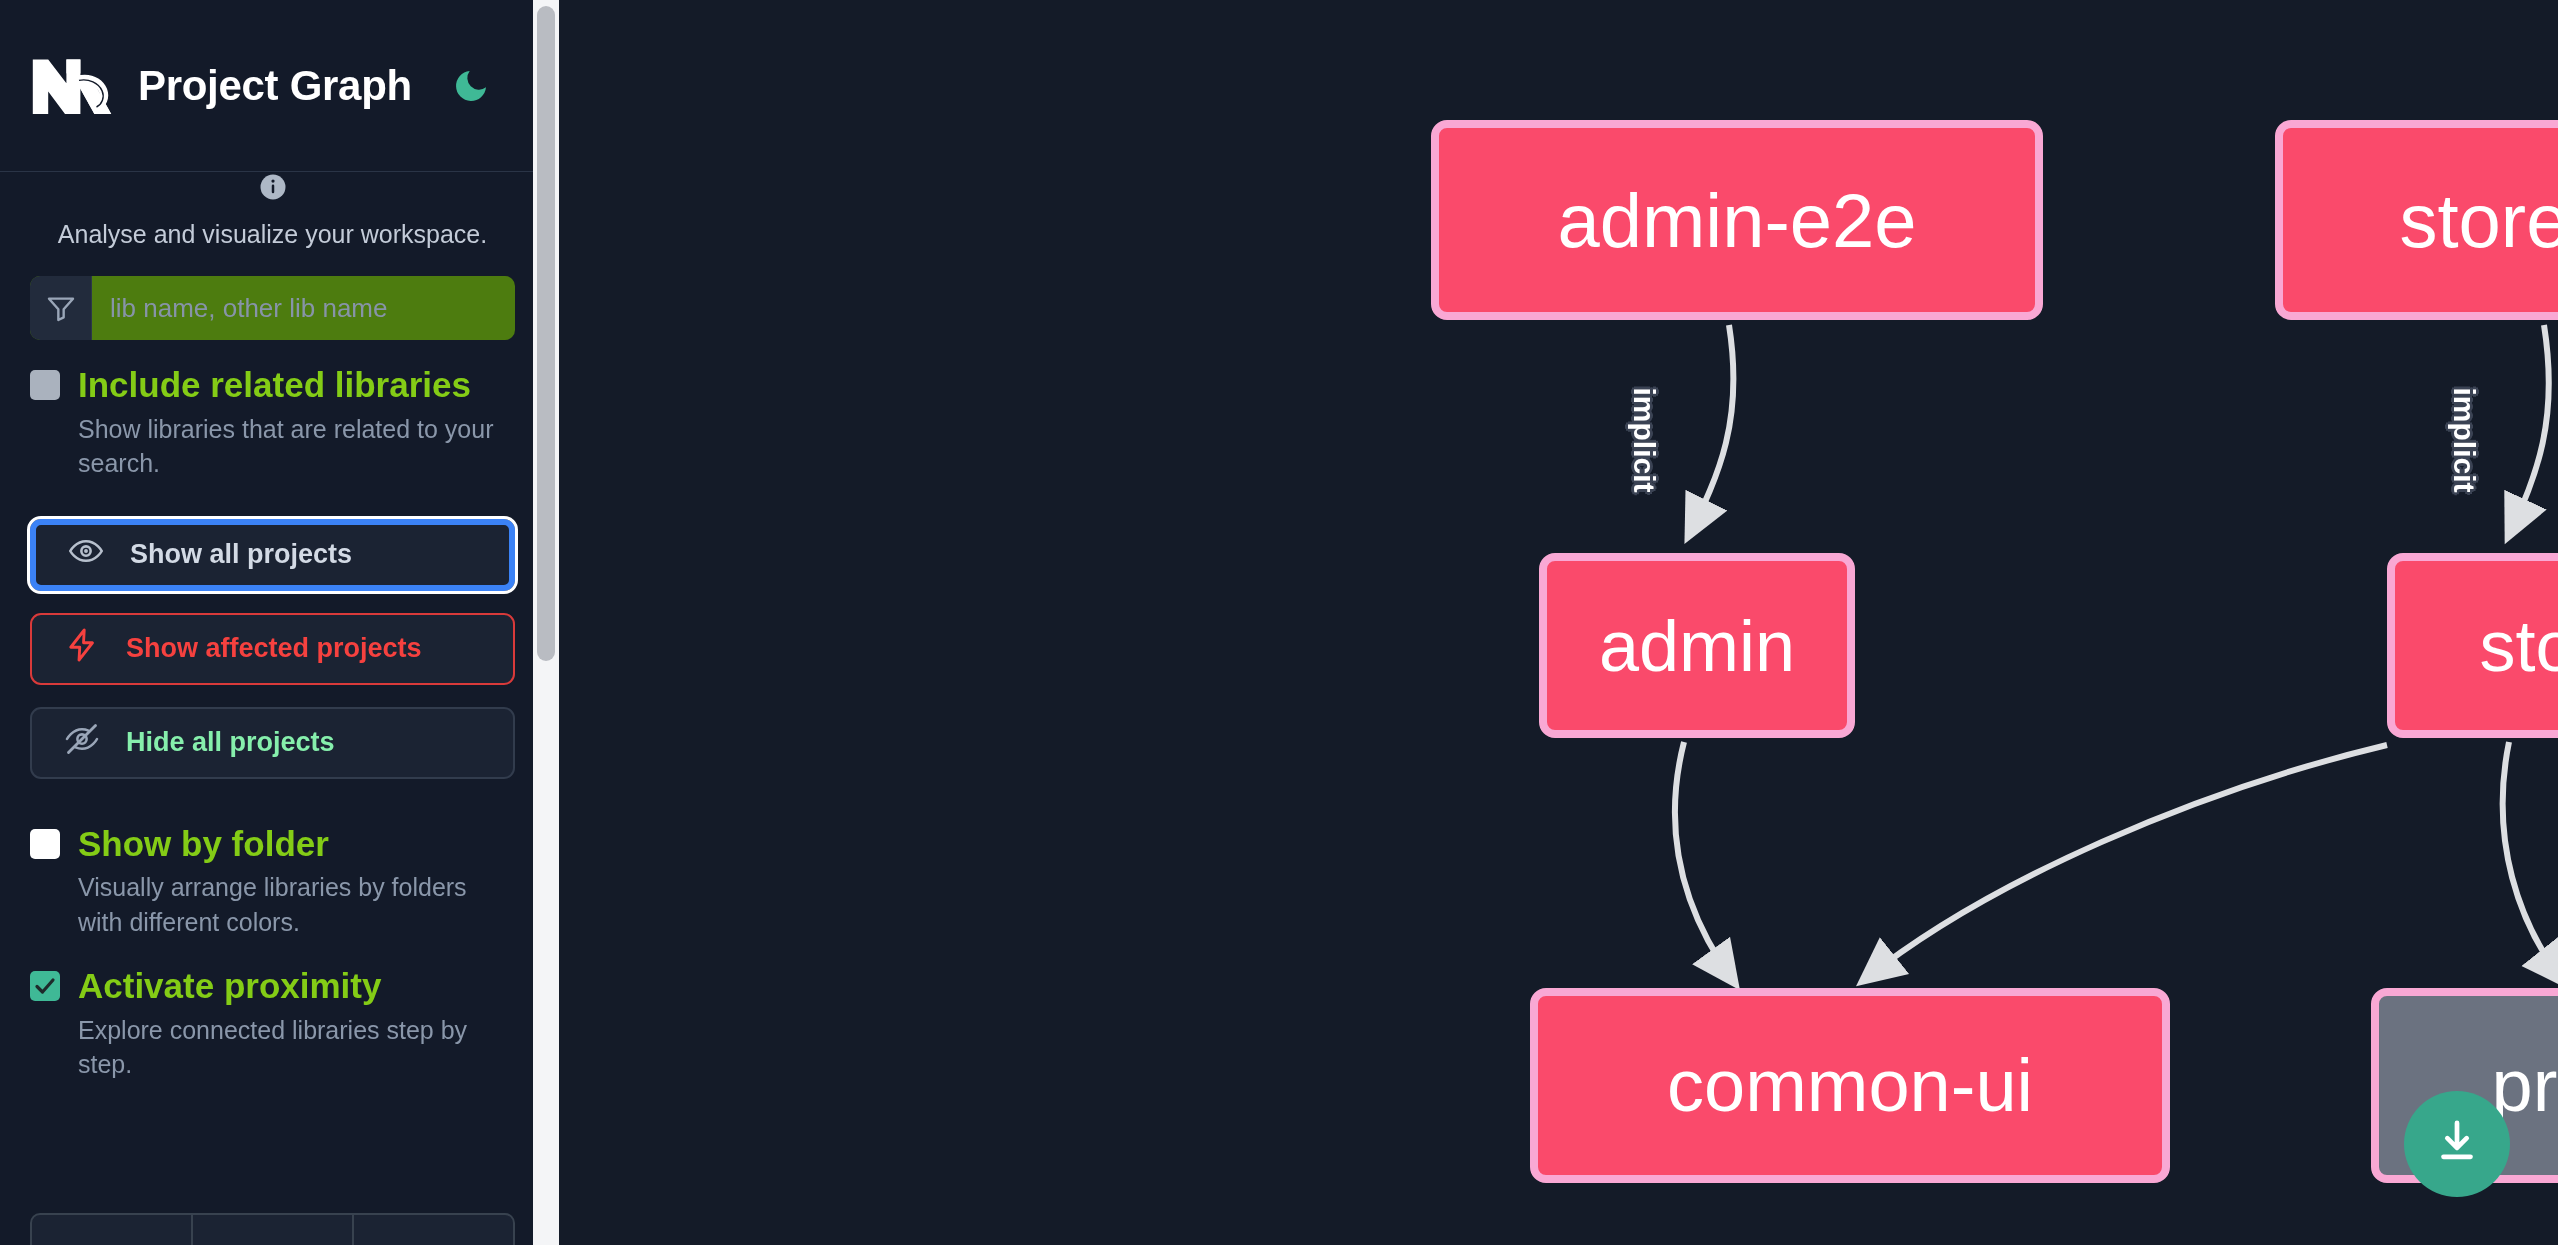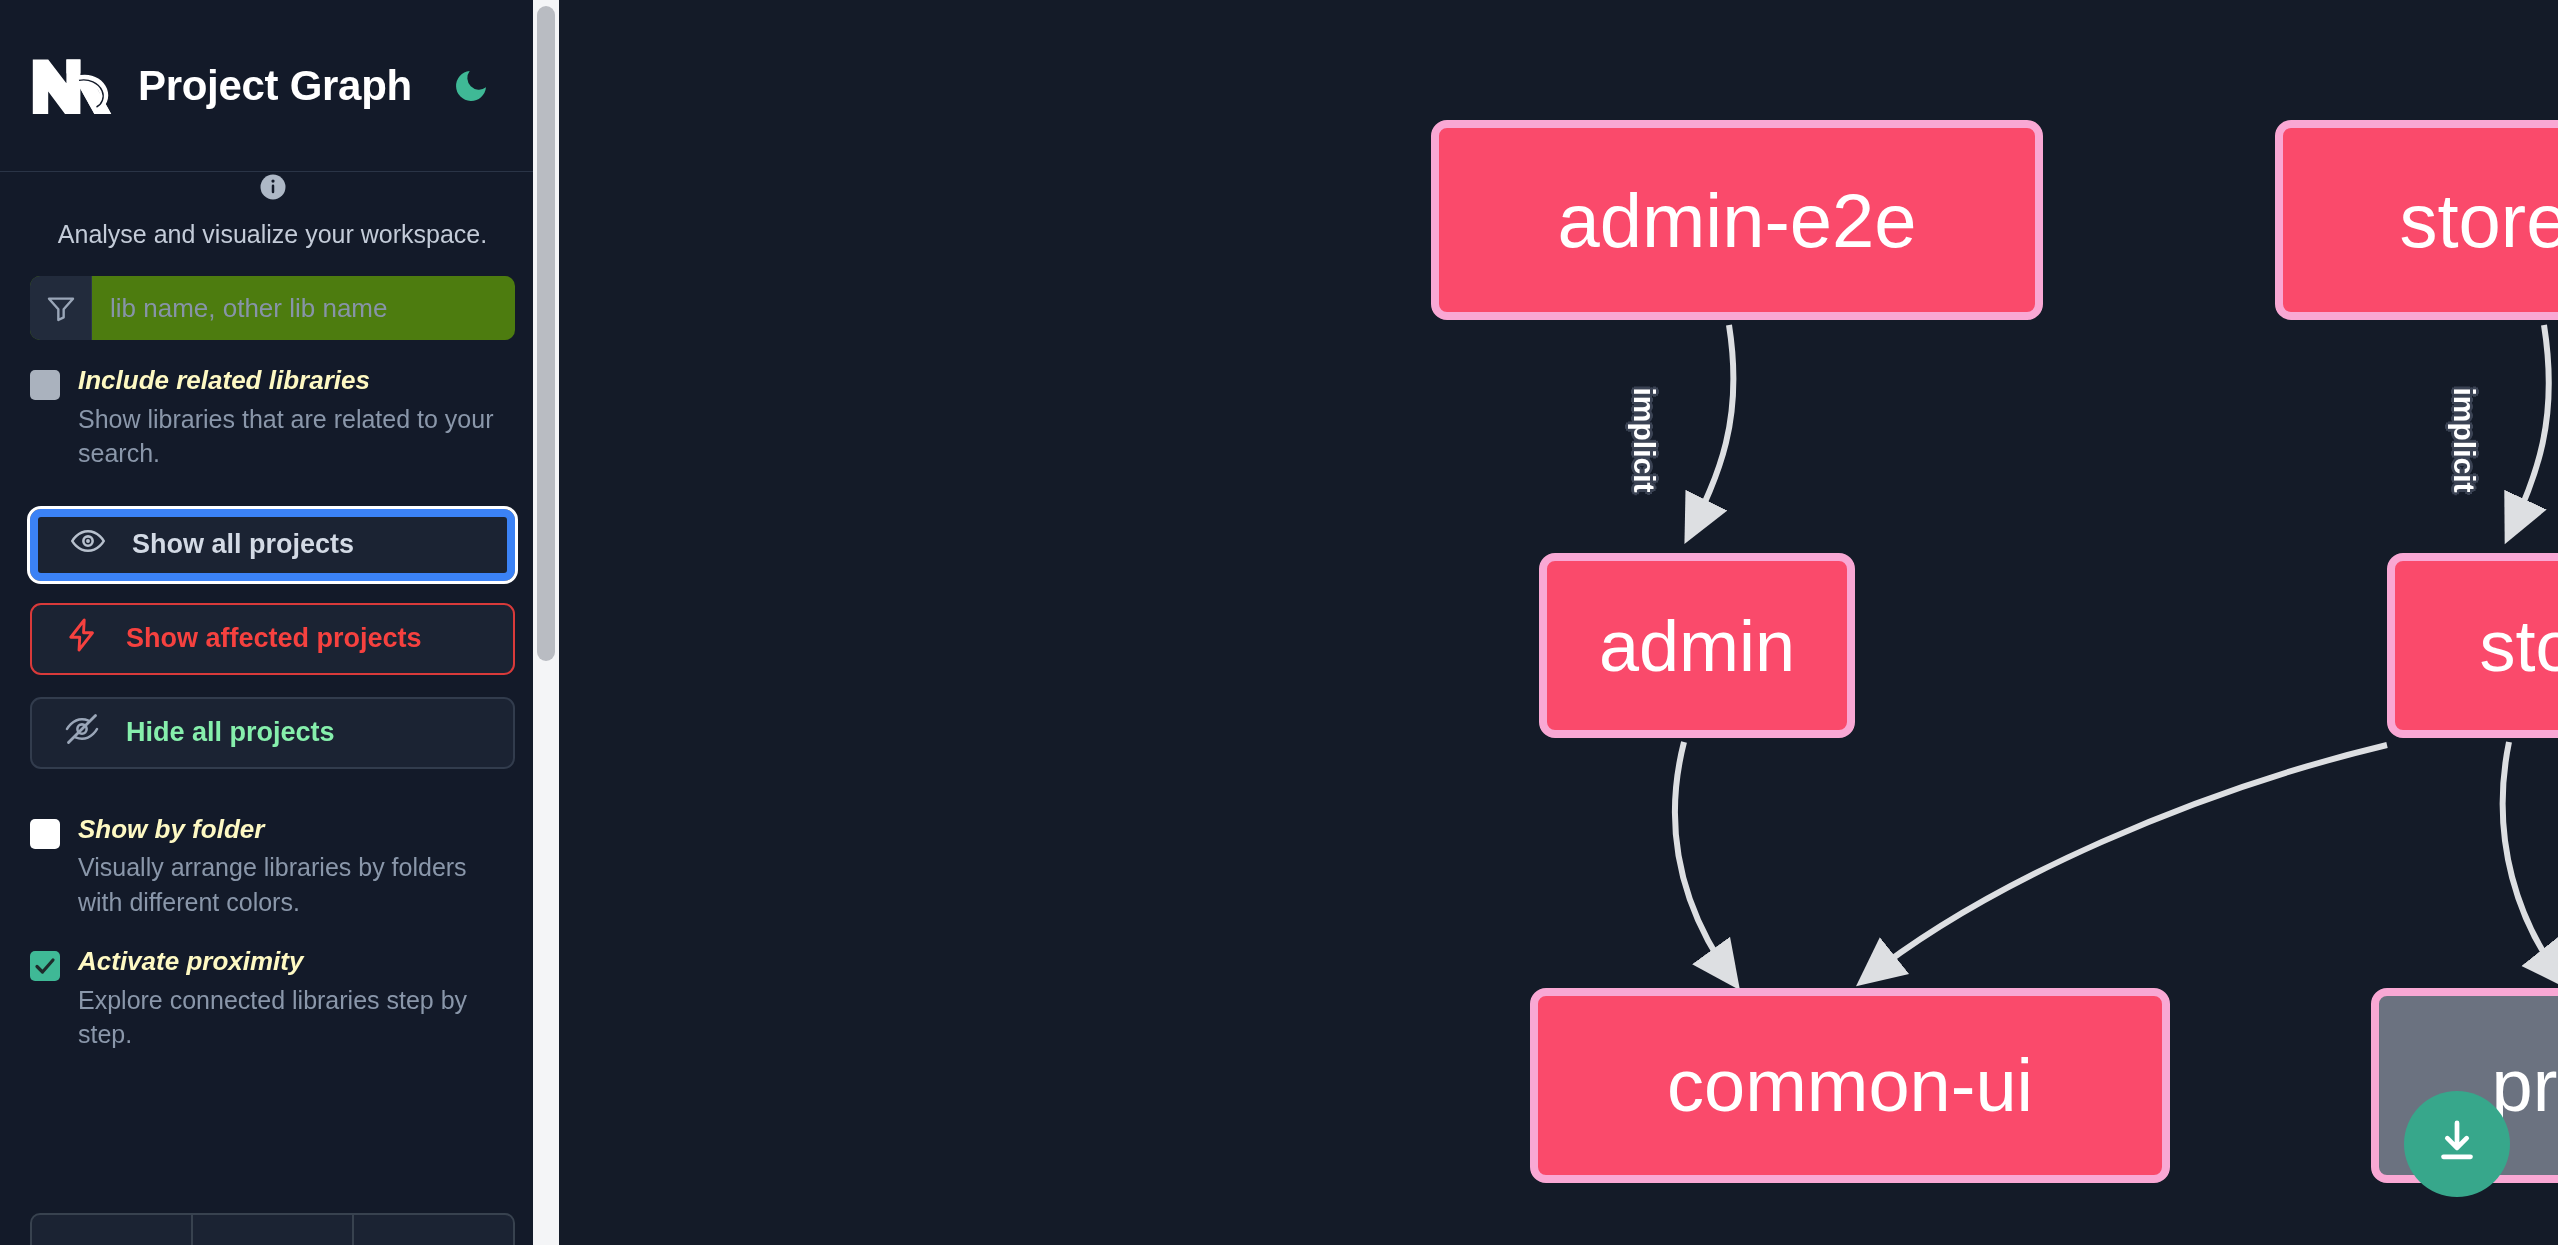--- a/index.html
+++ b/index.html
@@ -69,32 +69,32 @@
   .cbrow{ display:flex; padding:26px 30px 0 30px; gap:18px; }
   .cbox{
     width:30px; height:30px; border-radius:5px; flex:0 0 30px;
     margin-top:4px; cursor:pointer; position:relative;
   }
   .cbox.grey{ background:#AAB2BE; }
   .cbox.white{ background:#FFFFFF; }
   .cbox.green{ background:#3FB996; }
   .cbox.green svg{ position:absolute; left:3px; top:3px; }
   .cb-txt{ flex:1; }
-  .cb-label{ color:#fef9c3; font-size:26px; font-weight:700; line-height:1.1;font-style:italic; }
+  .cb-label{ color:#84cc16; font-size:35px; font-weight:700; line-height:1.1; }
   .cb-desc{ color:#8A97AA; font-size:25px; line-height:1.38; margin-top:7px; }
 
   
   .btns{ margin-top:38px; padding:0 30px; display:flex; flex-direction:column; gap:22px; }
   .abtn{
     height:72px; border-radius:11px;
     display:flex; align-items:center; gap:26px; padding-left:32px;
     background:#1B2333; cursor:pointer;
     font-size:27px; font-weight:700;
   }
-  .abtn.focus{ border:8px solid #3b82f6; outline:3px solid #FFFFFF; color:#D3DAE5; }
+  .abtn.focus{ border:6px solid #3b82f6; outline:3px solid #FFFFFF; color:#D3DAE5; }
   .abtn.danger{ border:2px solid #D93A3A; color:#F6413F; }
   .abtn.plain{ border:2px solid #323C4D; color:#86efac; }
 
   
   .cut-group{
     position:absolute; left:30px; bottom:-30px;
     width:485px; height:62px;
     border:2px solid #38424f; border-radius:10px;
     display:flex; background:#1B2333;
   }

